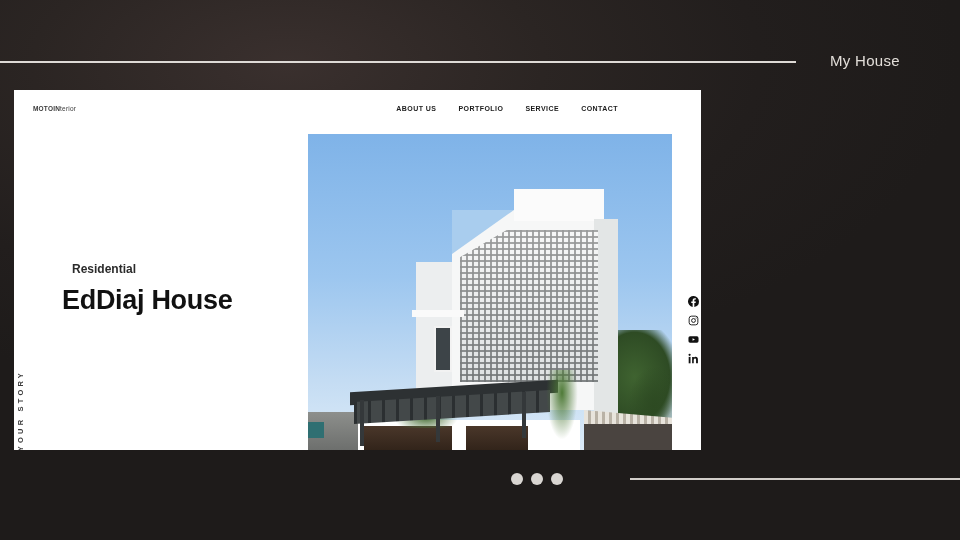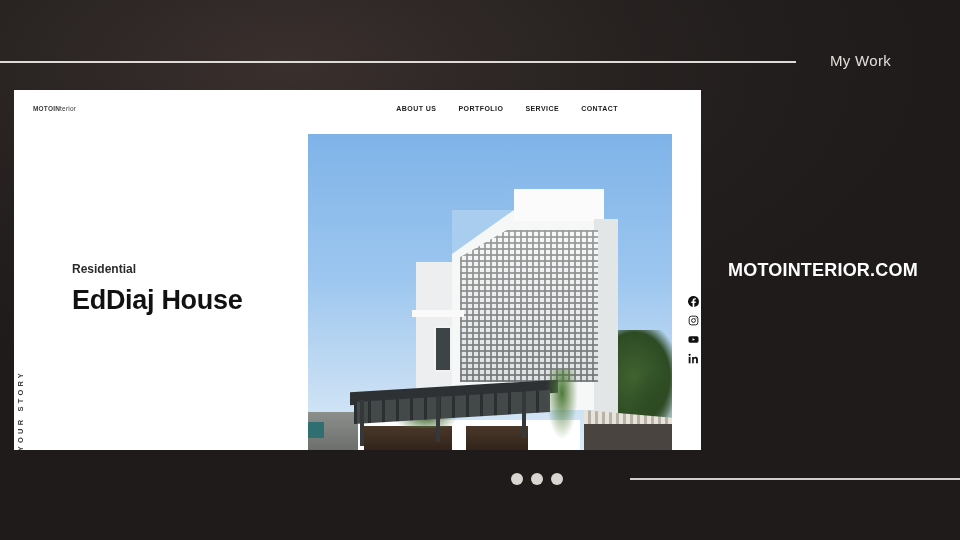--- a/index.html
+++ b/index.html
@@ -237,21 +237,21 @@
   
   .kicker {
     position:absolute;
     left:58px; top:172px;
     font-size:12px;
     font-weight:700;
     color:#2b2b2b;
   }
   .headline {
     position:absolute;
-    left:58px; top:195px;
+    left:48px; top:195px;
     font-size:27px;
     font-weight:700;
     letter-spacing:-.3px;
     color:#111111;
     white-space:nowrap;
   }
   .blurb {
     position:absolute;
     left:58px; top:237px;
     font-size:9.5px;
@@ -332,21 +332,21 @@
     background:#d2cec9;
   }
 </style>
 </head>
 <body>
 
 <div id="slide">
 
   <div class="top-rule"></div>
 
-  <div class="my-work">My Work</div>
+  <div class="my-work">My House</div>
 
   <div class="site-card">
 
     <div class="site-logo">
       <span>MOTOIN</span><span class="thin">terior</span>
     </div>
 
     <nav class="site-nav">
       <a href="#">ABOUT US</a>
       <a href="#">PORTFOLIO</a>
@@ -411,21 +411,20 @@
     </span>
     <span>
       <svg width="11" height="11" viewBox="0 0 24 24" fill="#111">
         <rect x="1.5" y="8.5" width="4" height="14"></rect>
         <circle cx="3.5" cy="4" r="2.4"></circle>
         <path d="M9 8.5h3.8v2a4.2 4.2 0 0 1 3.8-2.1c3.4 0 5 2.2 5 6v8.1h-4v-7.3c0-1.9-.7-3-2.4-3-1.4 0-2.2 1-2.5 1.9-.1.3-.2.8-.2 1.3v7.1H9z"></path>
       </svg>
     </span>
   </div>
 
-  <div class="brand-url">MOTOINTERIOR.COM</div>
 
   <div class="dots">
     <span class="dot"></span>
     <span class="dot"></span>
     <span class="dot"></span>
   </div>
 
   <div class="bottom-rule"></div>
 
 </div>

